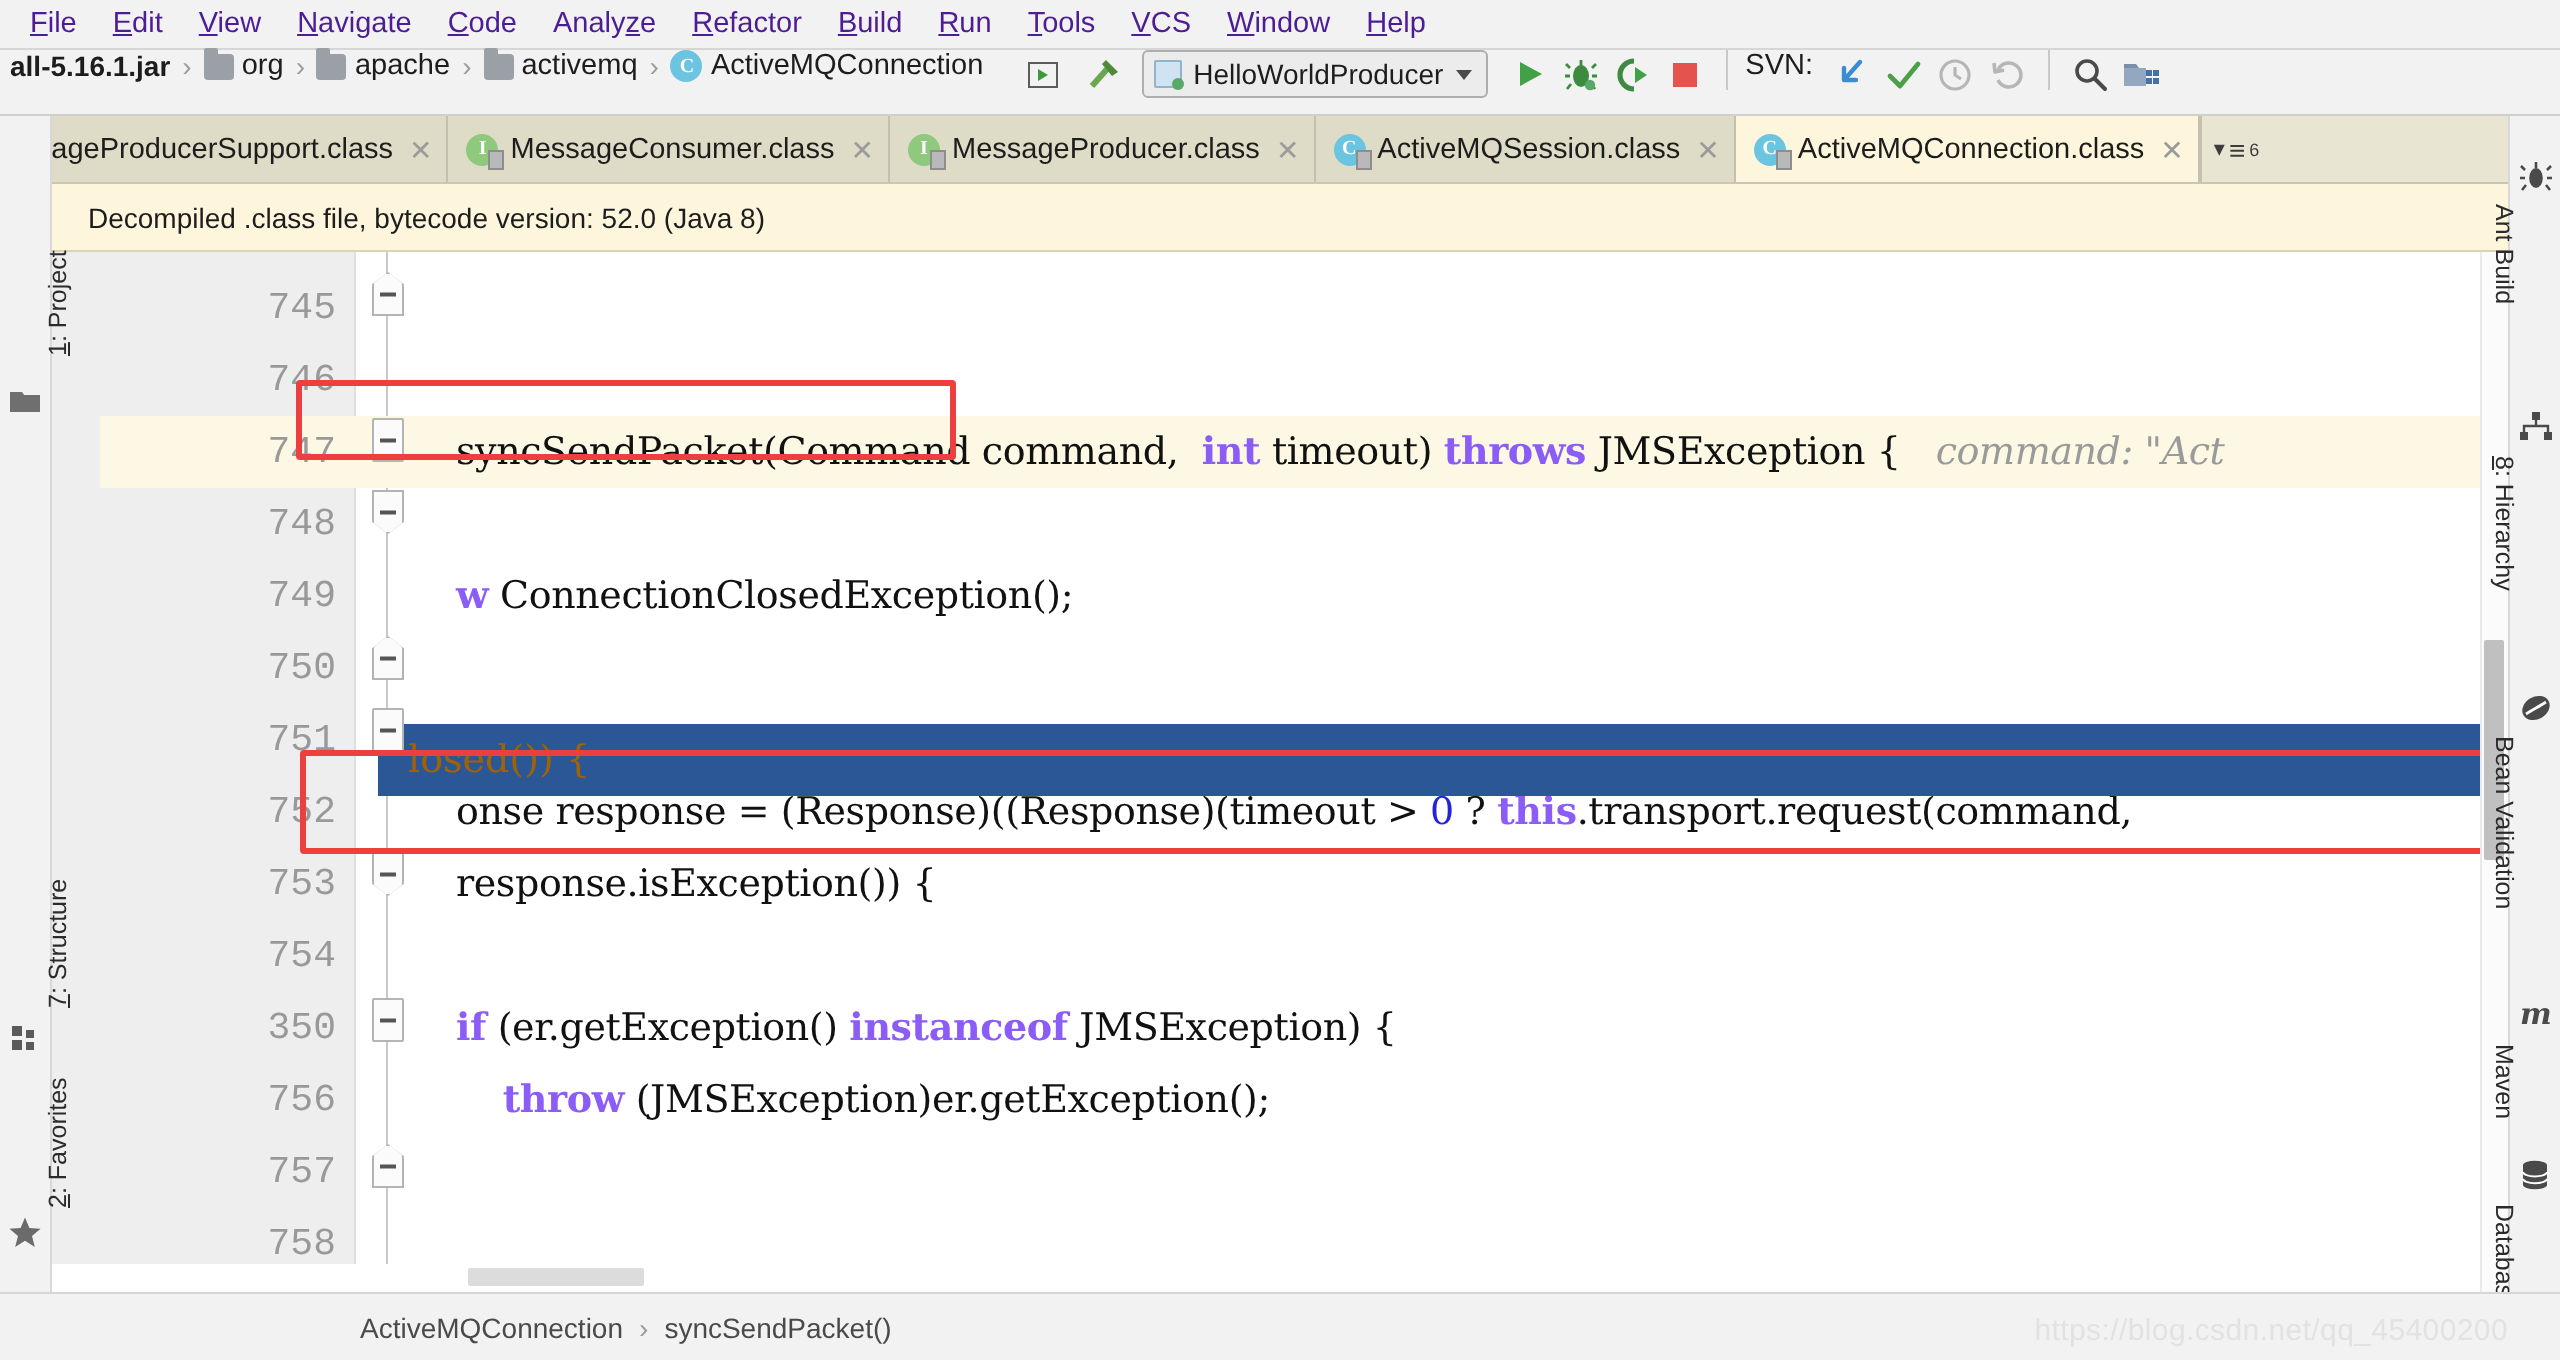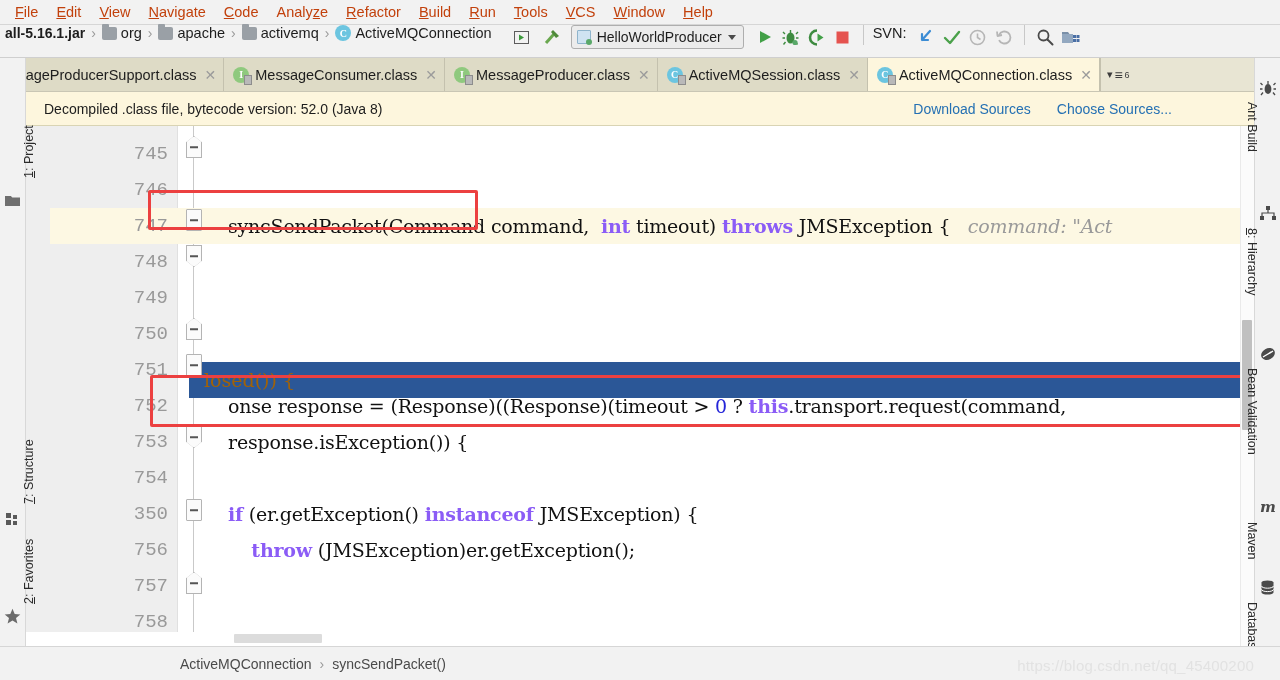--- a/index.html
+++ b/index.html
@@ -13,21 +13,21 @@
   }
   #app { position: relative; width: 1280px; height: 680px; }
 
   
   .menubar {
     position: absolute; left: 0; top: 0; width: 1280px; height: 25px;
     background: #f2f2f2; border-bottom: 1px solid #d6d6d6;
     display: flex; align-items: center; padding-left: 6px;
   }
   .menu-item {
-    font-size: 14.5px; color: #c2410c; padding: 2px 9px;
+    font-size: 14.5px; color: #4c1d95; padding: 2px 9px;
     white-space: nowrap; line-height: 18px; cursor: default;
   }
   .menu-item .mn { text-decoration: underline; }
 
   
   .toolbar {
     position: absolute; left: 0; top: 25px; width: 1280px; height: 33px;
     background: #f2f2f2; border-bottom: 1px solid #cfcfcf;
     display: flex; align-items: flex-start;
   }
@@ -405,24 +405,20 @@
       </div>
       <div class="tab-overflow">
         <span>▾</span>
         <span style="font-size:14px">≡</span>
         <span style="font-size:9px">6</span>
       </div>
     </div>
 
   <div class="notice">
     <span class="notice-text">Decompiled .class file, bytecode version: 52.0 (Java 8)</span>
-    <span class="notice-links">
-      <span class="notice-link">Download Sources</span>
-      <span class="notice-link">Choose Sources...</span>
-    </span>
   </div>
 
   <div class="editor">
     <div class="gutter-bg"></div>
     <div class="fold-rail"></div>
 
     <div id="code-lines">
         <div class="code-row" style="top: 10px;">
           <span class="lnum">745</span>
         </div>
@@ -431,20 +427,21 @@
         </div>
         <div class="code-row caret" style="top: 82px;">
           <span class="lnum">747</span>
           <span class="code-text"><span>syncSendPacket(Command</span><span> command,  </span><span class="kw">int</span><span> timeout) </span><span class="kw">throws</span><span> JMSException {   </span><span class="hint">command: "Act</span></span>
         </div>
         <div class="code-row" style="top: 118px;">
           <span class="lnum">748</span>
         </div>
         <div class="code-row" style="top: 154px;">
           <span class="lnum">749</span>
+          <span class="code-text"><span class="kw">w</span><span> ConnectionClosedException();</span></span>
         </div>
         <div class="code-row" style="top: 190px;">
           <span class="lnum">750</span>
         </div>
         <div class="code-row" style="top: 226px;">
           <span class="lnum">751</span>
         </div>
         <div class="code-row" style="top: 262px;">
           <span class="lnum">752</span>
           <span class="code-text"><span>onse response = (Response)((Response)(timeout &gt; </span><span class="num">0</span><span> ? </span><span class="kw">this</span><span>.transport.request(command,</span></span>

